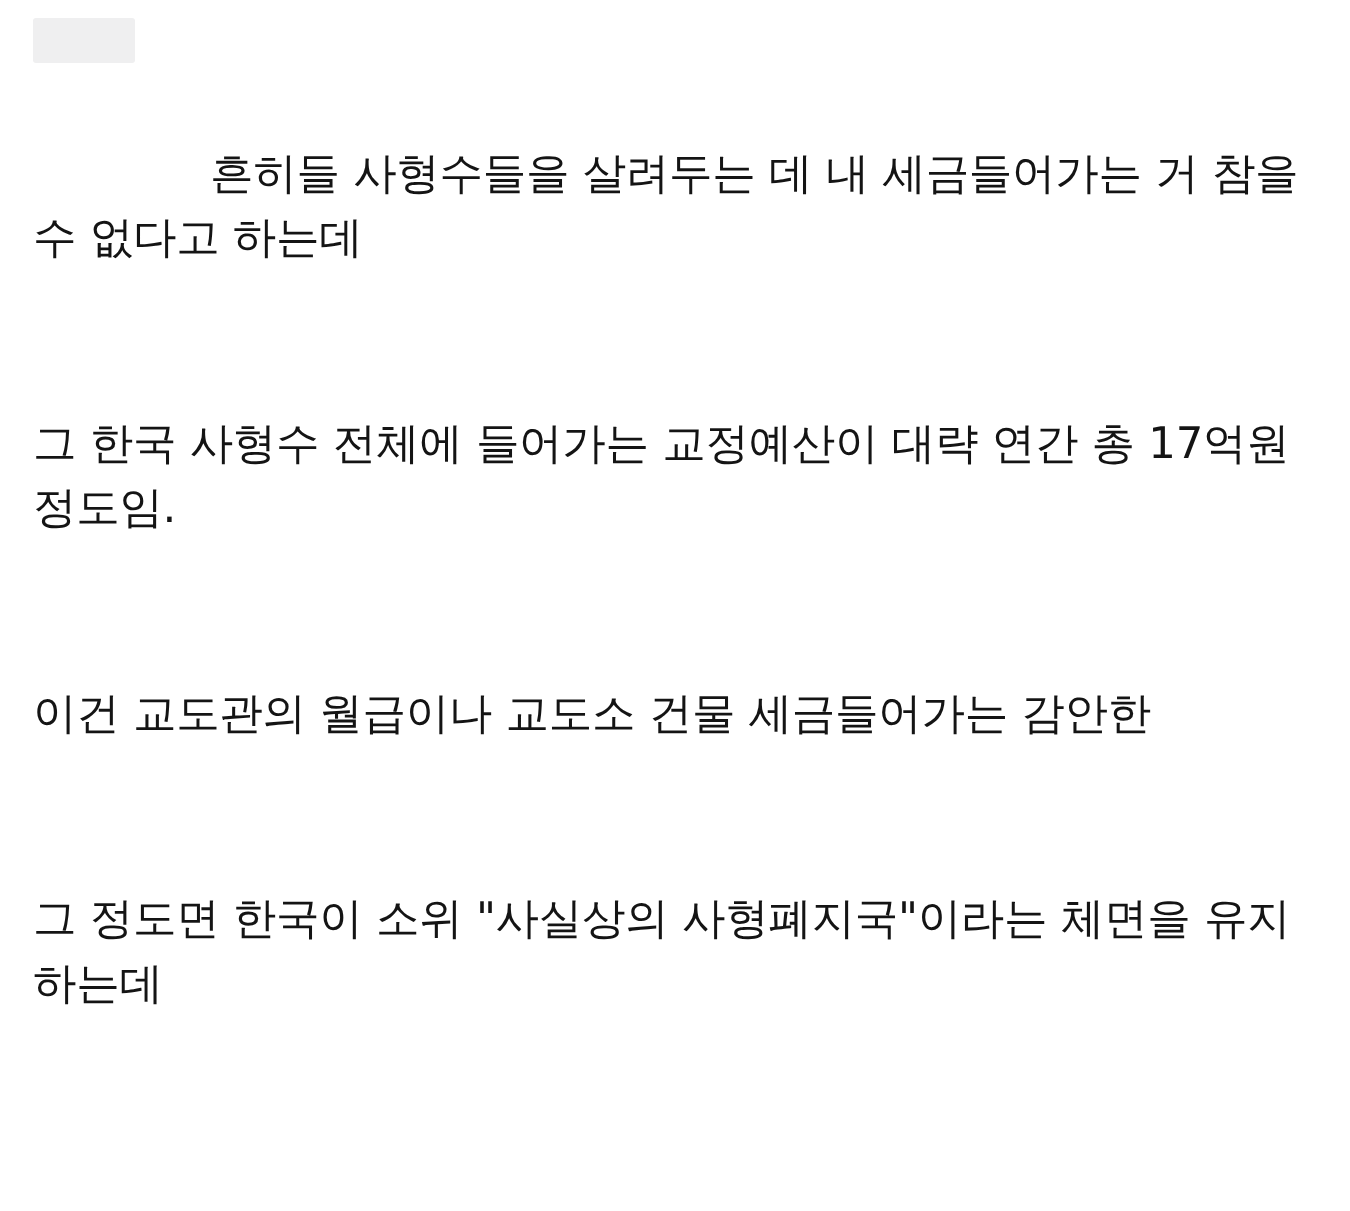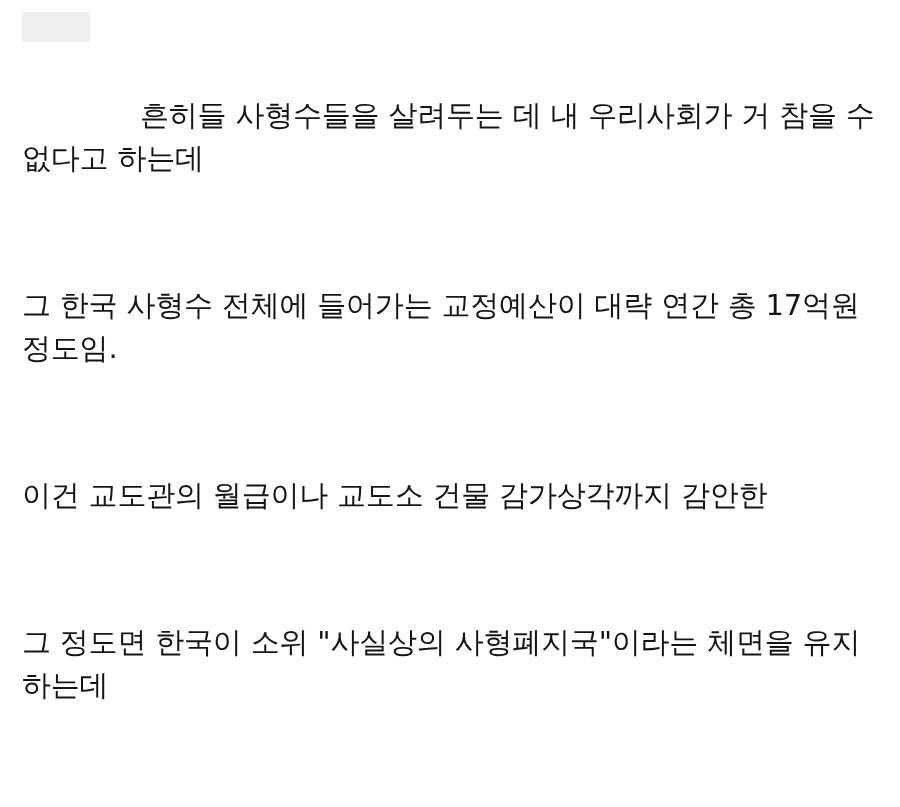--- a/index.html
+++ b/index.html
@@ -27,21 +27,21 @@
     line-height: 43px;
     letter-spacing: -0.2px;
     white-space: pre-wrap;
     word-break: break-word;
   }
   .para {
     margin: 0;
     white-space: pre-wrap;
   }
   .para + .para {
-    margin-top: 18px;
+    margin-top: 8px;
   }
   .first-line-indent {
     display: inline-block;
     width: 118px;
   }
   .redaction {
     position: absolute;
     left: 22px;
     top: 12px;
     width: 68px;
@@ -51,23 +51,23 @@
   }
 </style>
 </head>
 <body>
 
 <div class="page">
 
   <div class="redaction"></div>
 
   <div class="text-block">
-    <p class="para"><span class="first-line-indent"></span><span>흔히들 사형수들을 살려두는 데 내 우리사회가 거 참을 수 없다고 하는데</span></p>
+    <p class="para"><span class="first-line-indent"></span><span>흔히들 사형수들을 살려두는 데 내 세금들어가는 거 참을 수 없다고 하는데</span></p>
     <p class="para"><span>그 한국 사형수 전체에 들어가는 교정예산이 대략 연간 총 17억원 정도임.</span></p>
-    <p class="para"><span>이건 교도관의 월급이나 교도소 건물 감가상각까지 감안한</span></p>
+    <p class="para"><span>이건 교도관의 월급이나 교도소 건물 세금들어가는 감안한</span></p>
     <p class="para"><span>그 정도면 한국이 소위 "사실상의 사형폐지국"이라는 체면을 유지하는데</span></p>
     
     
     
     
     
     
     
   </div>
 

